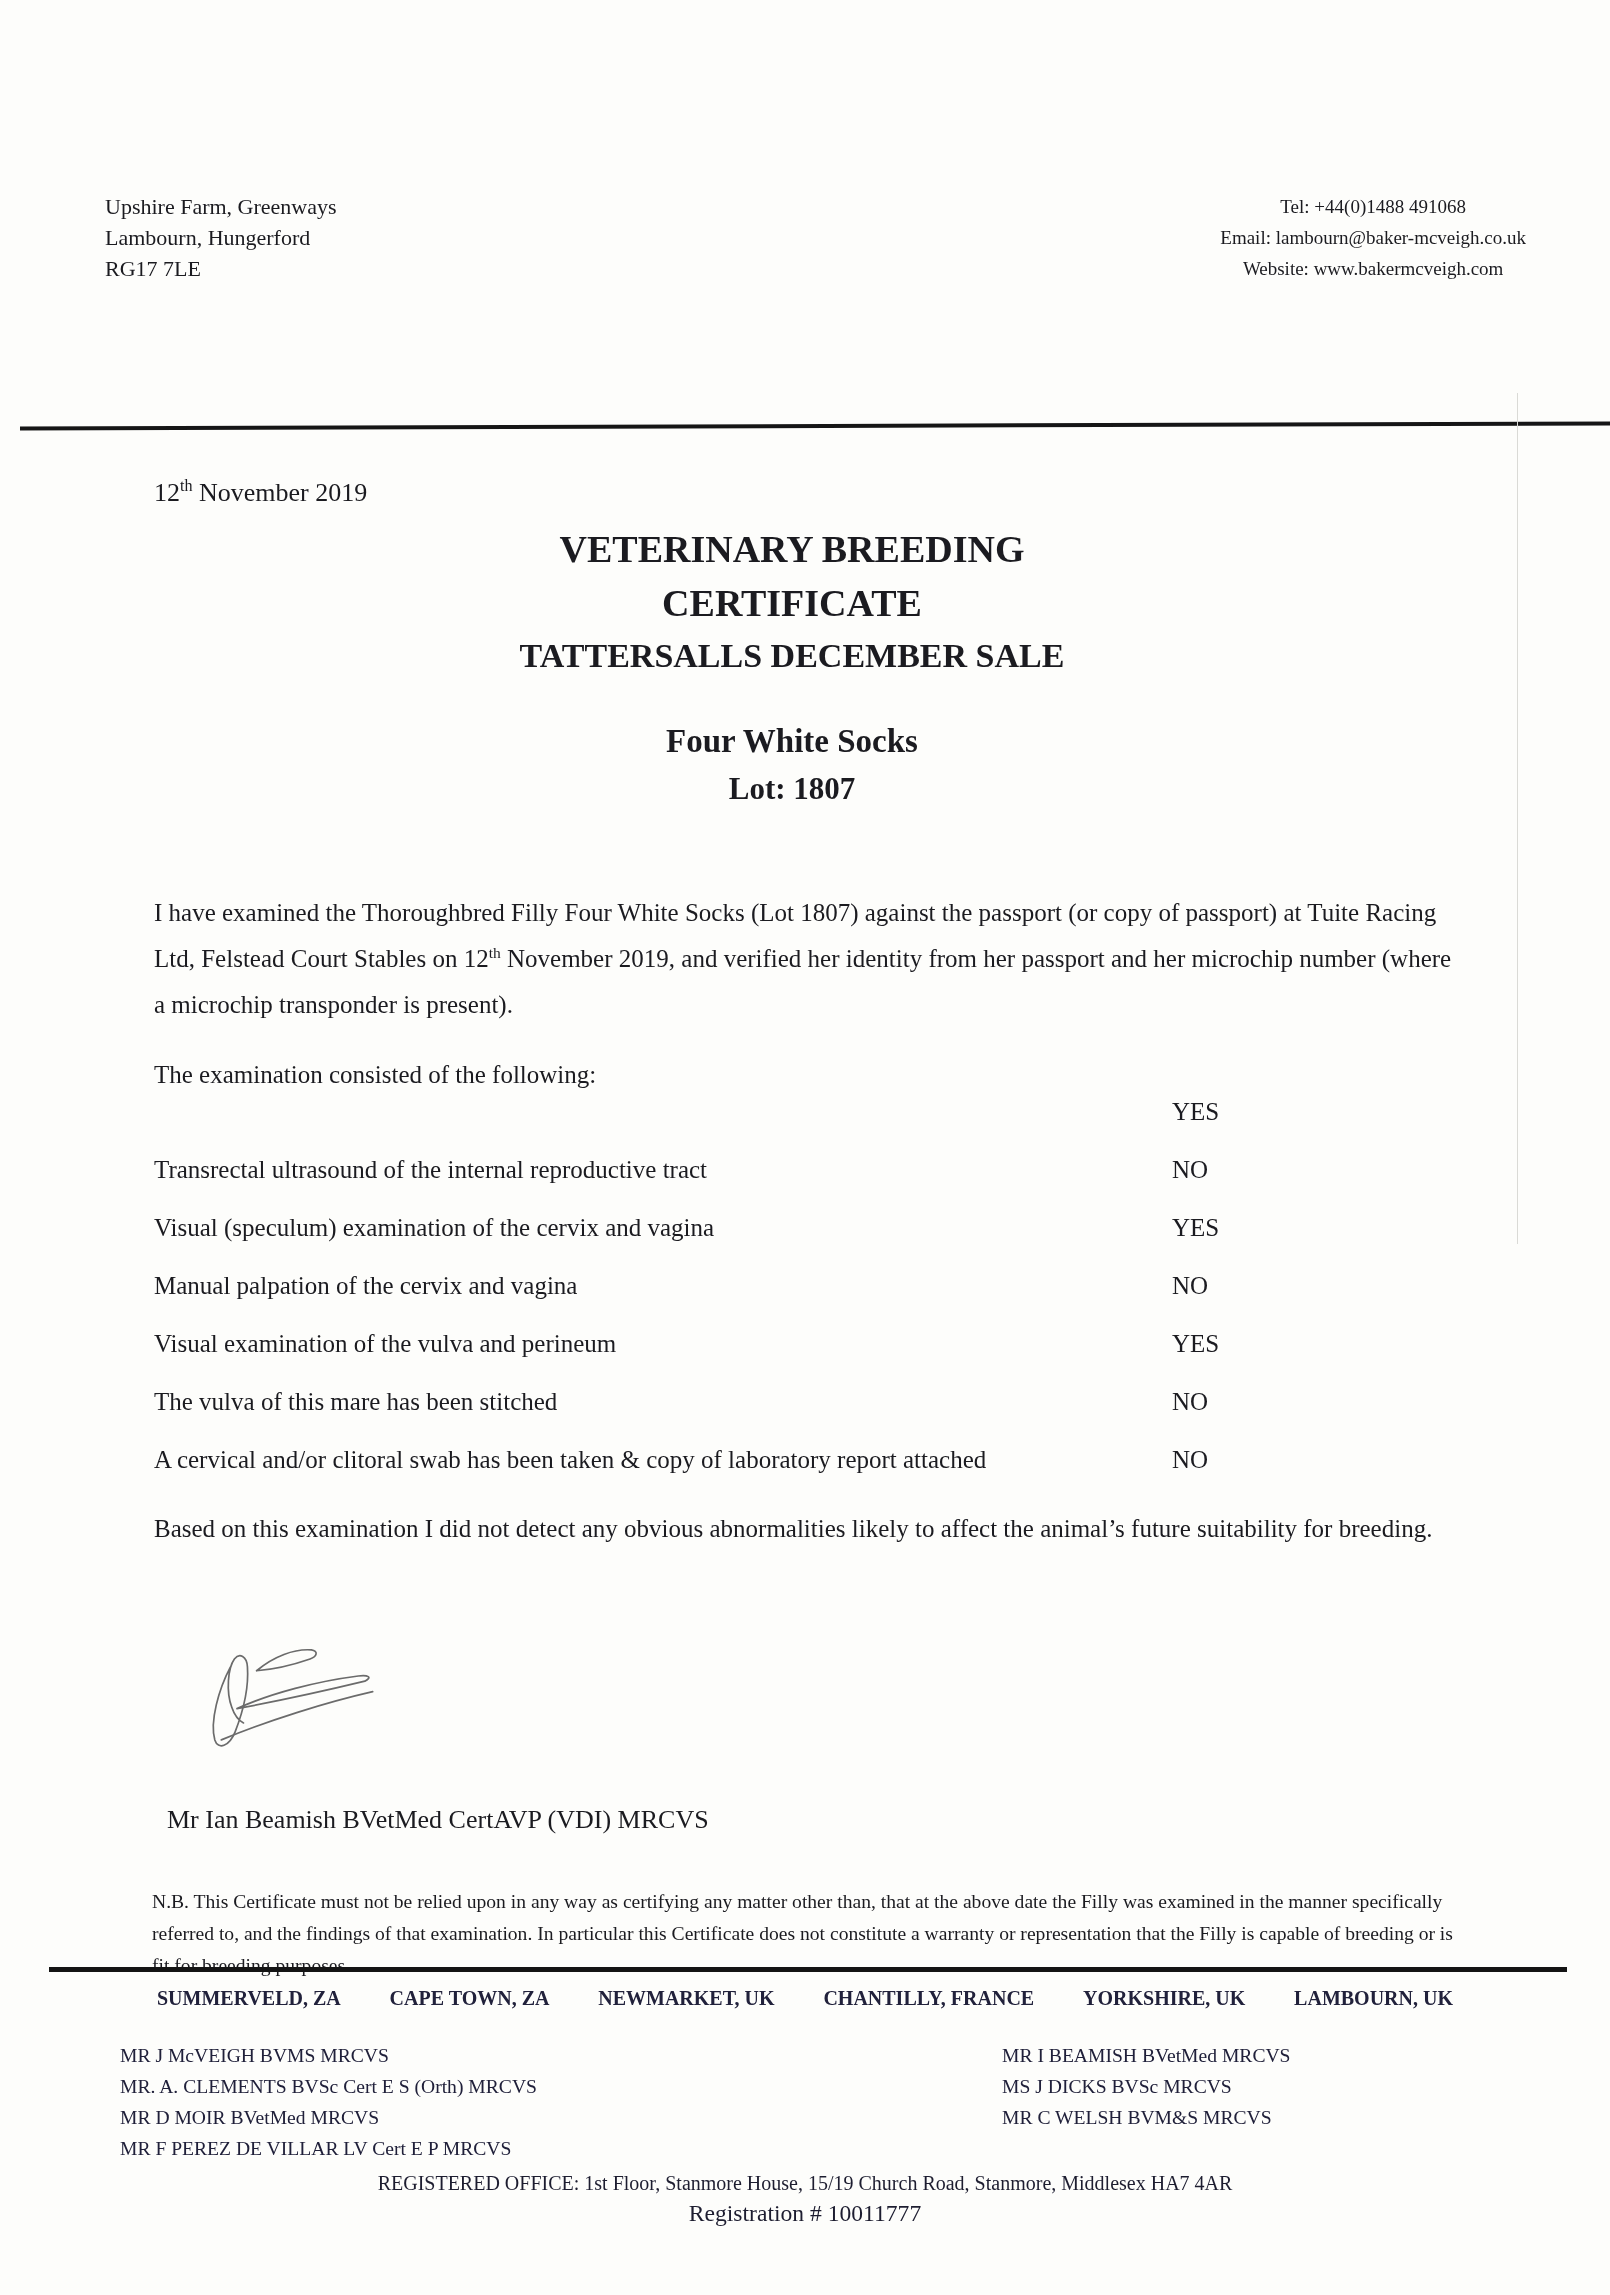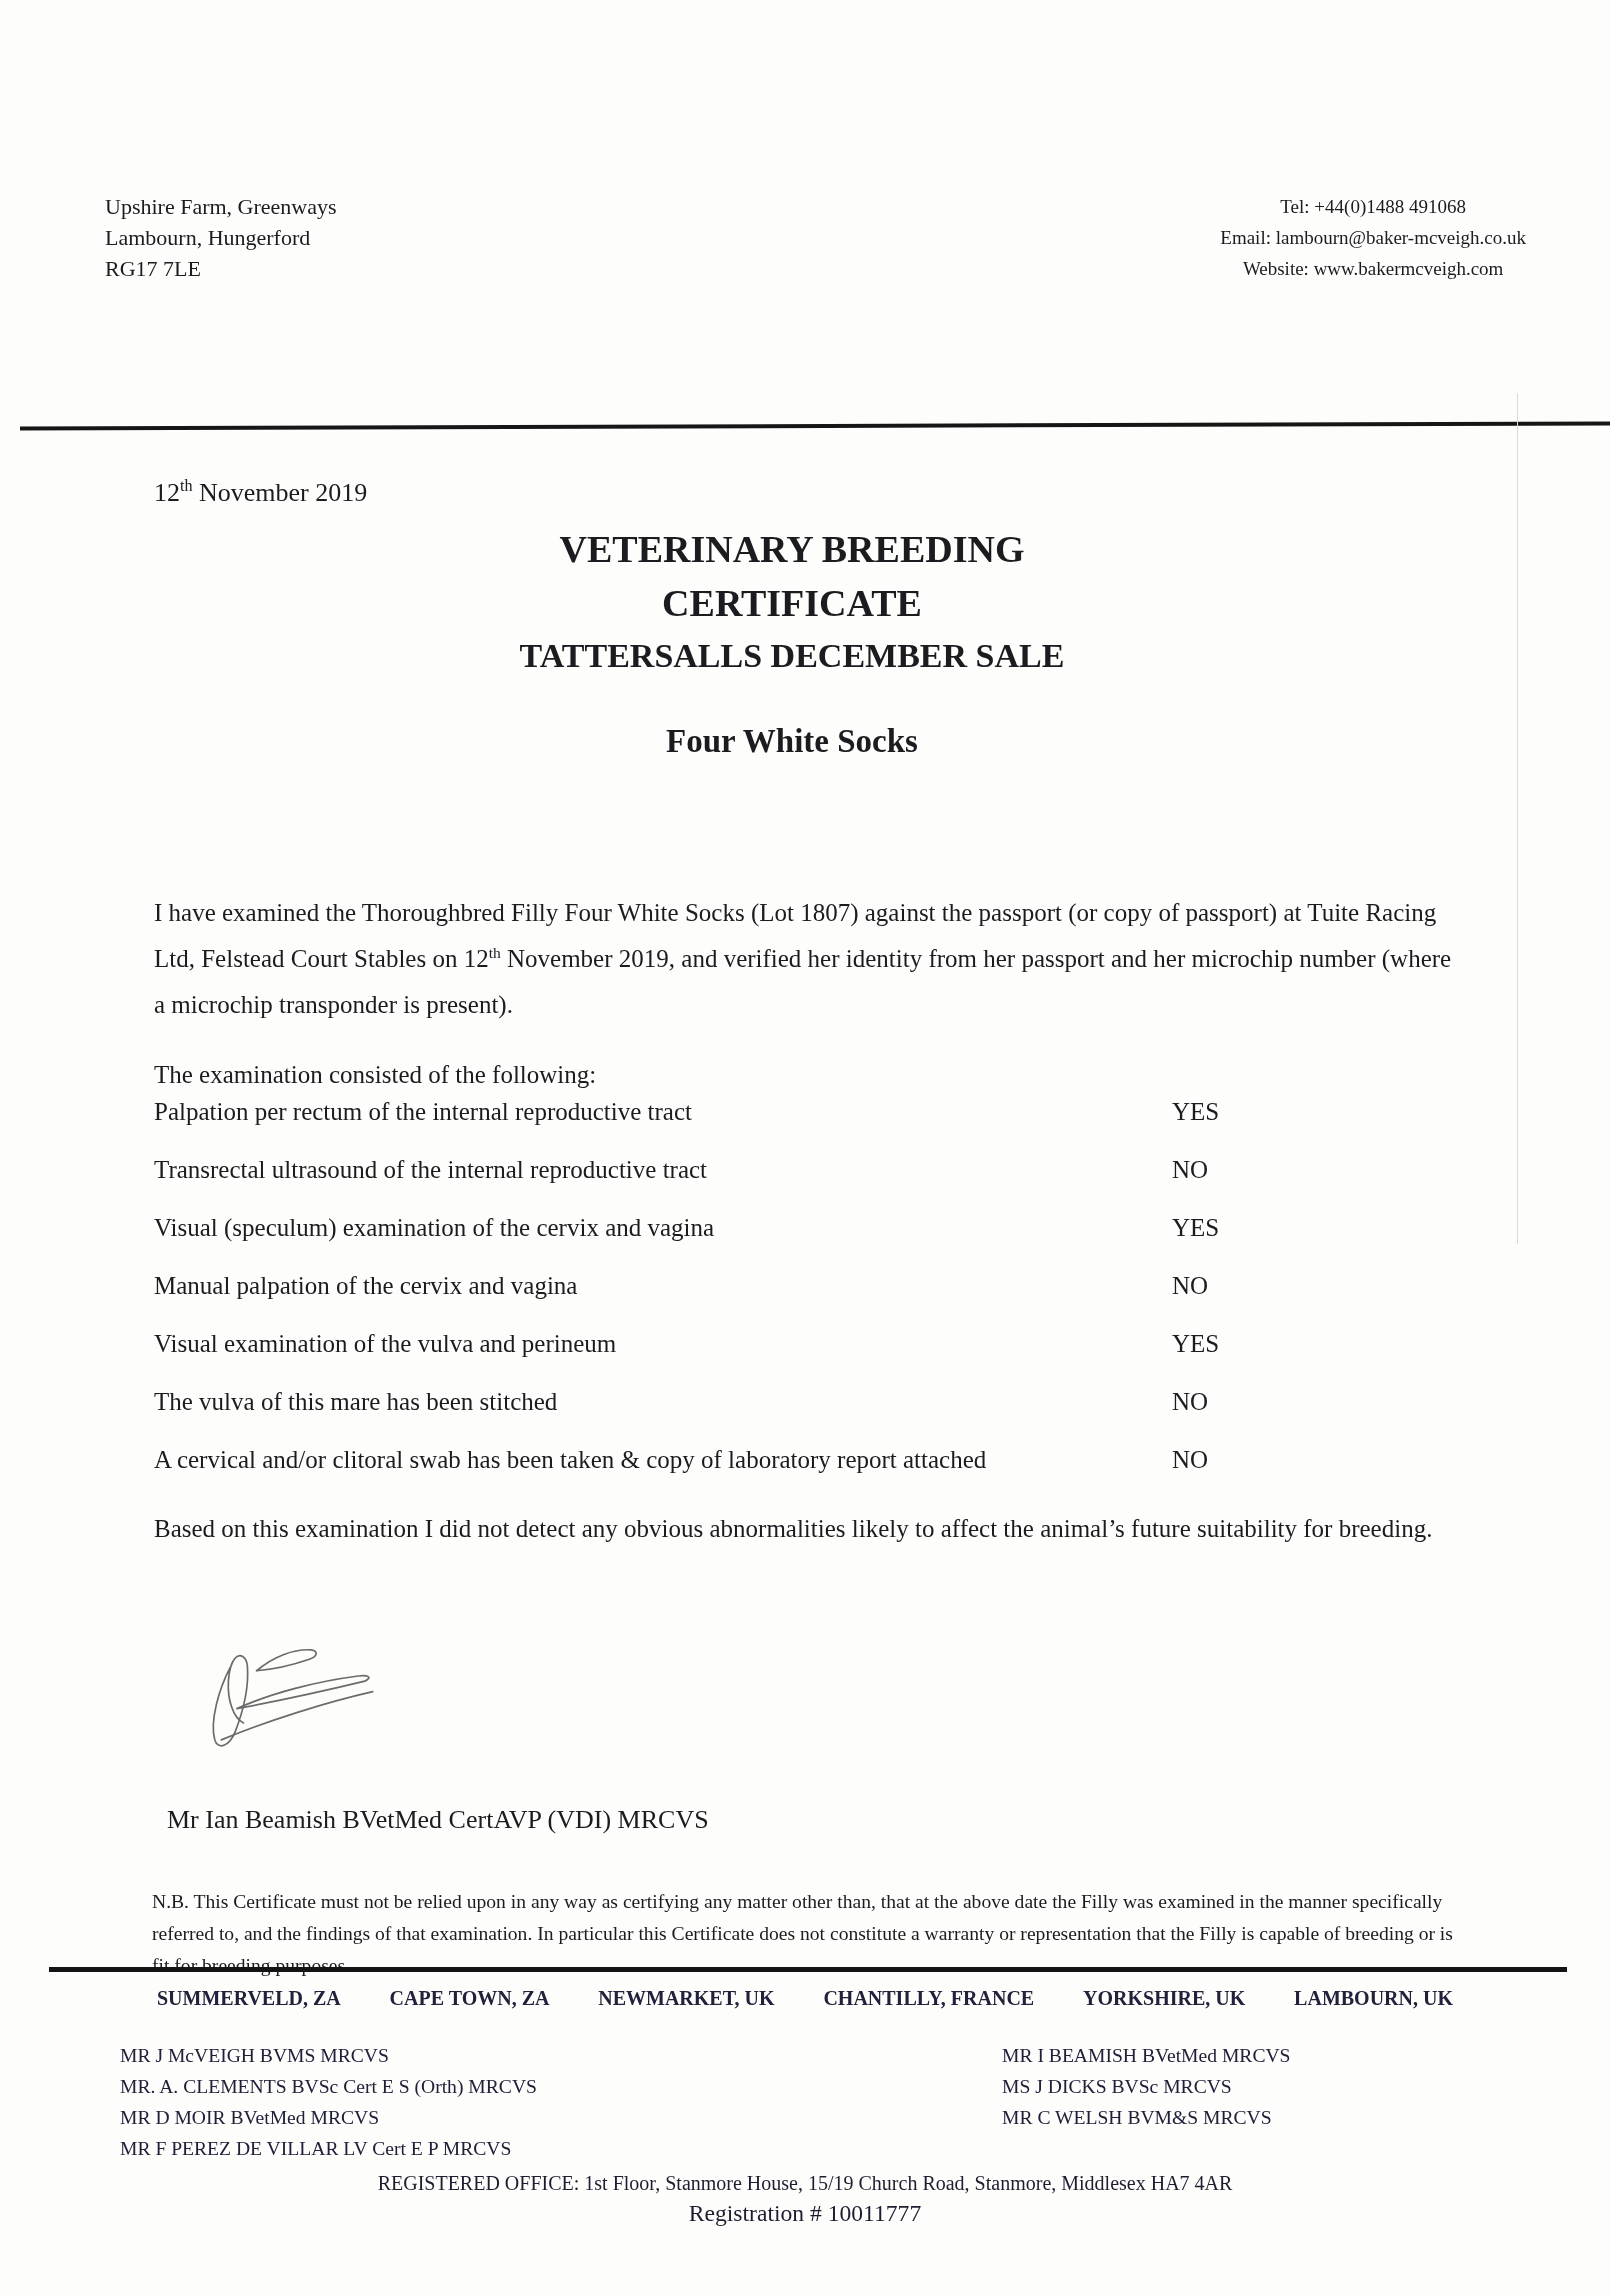--- a/index.html
+++ b/index.html
@@ -70,31 +70,31 @@
   </div>
 
   <div class="title-block">
     <div class="title-l12">VETERINARY BREEDING</div>
     <div class="title-l12">CERTIFICATE</div>
     <div class="title-l3">TATTERSALLS DECEMBER SALE</div>
   </div>
 
   <div class="sub-block">
     <div class="sub-name">Four White Socks</div>
+    <div class="sub-lot">Lot: 1807</div>
   </div>
 
   <div class="intro">
     <span>I have examined the Thoroughbred Filly Four White Socks (Lot 1807) against the passport (or copy of passport) at Tuite Racing Ltd, Felstead Court Stables on 12</span><sup>th</sup><span> November 2019, and verified her identity from her passport and her microchip number (where a microchip transponder is present).</span>
   </div>
 
   <div class="exam-intro">The examination consisted of the following:</div>
 
   <div class="exam-list">
     <div class="exam-row">
-      <span class="exam-label">Palpation per rectum of the internal reproductive tract</span>
       <span class="exam-value">YES</span>
     </div>
     <div class="exam-row">
       <span class="exam-label">Transrectal ultrasound of the internal reproductive tract</span>
       <span class="exam-value">NO</span>
     </div>
     <div class="exam-row">
       <span class="exam-label">Visual (speculum) examination of the cervix and vagina</span>
       <span class="exam-value">YES</span>
     </div>

